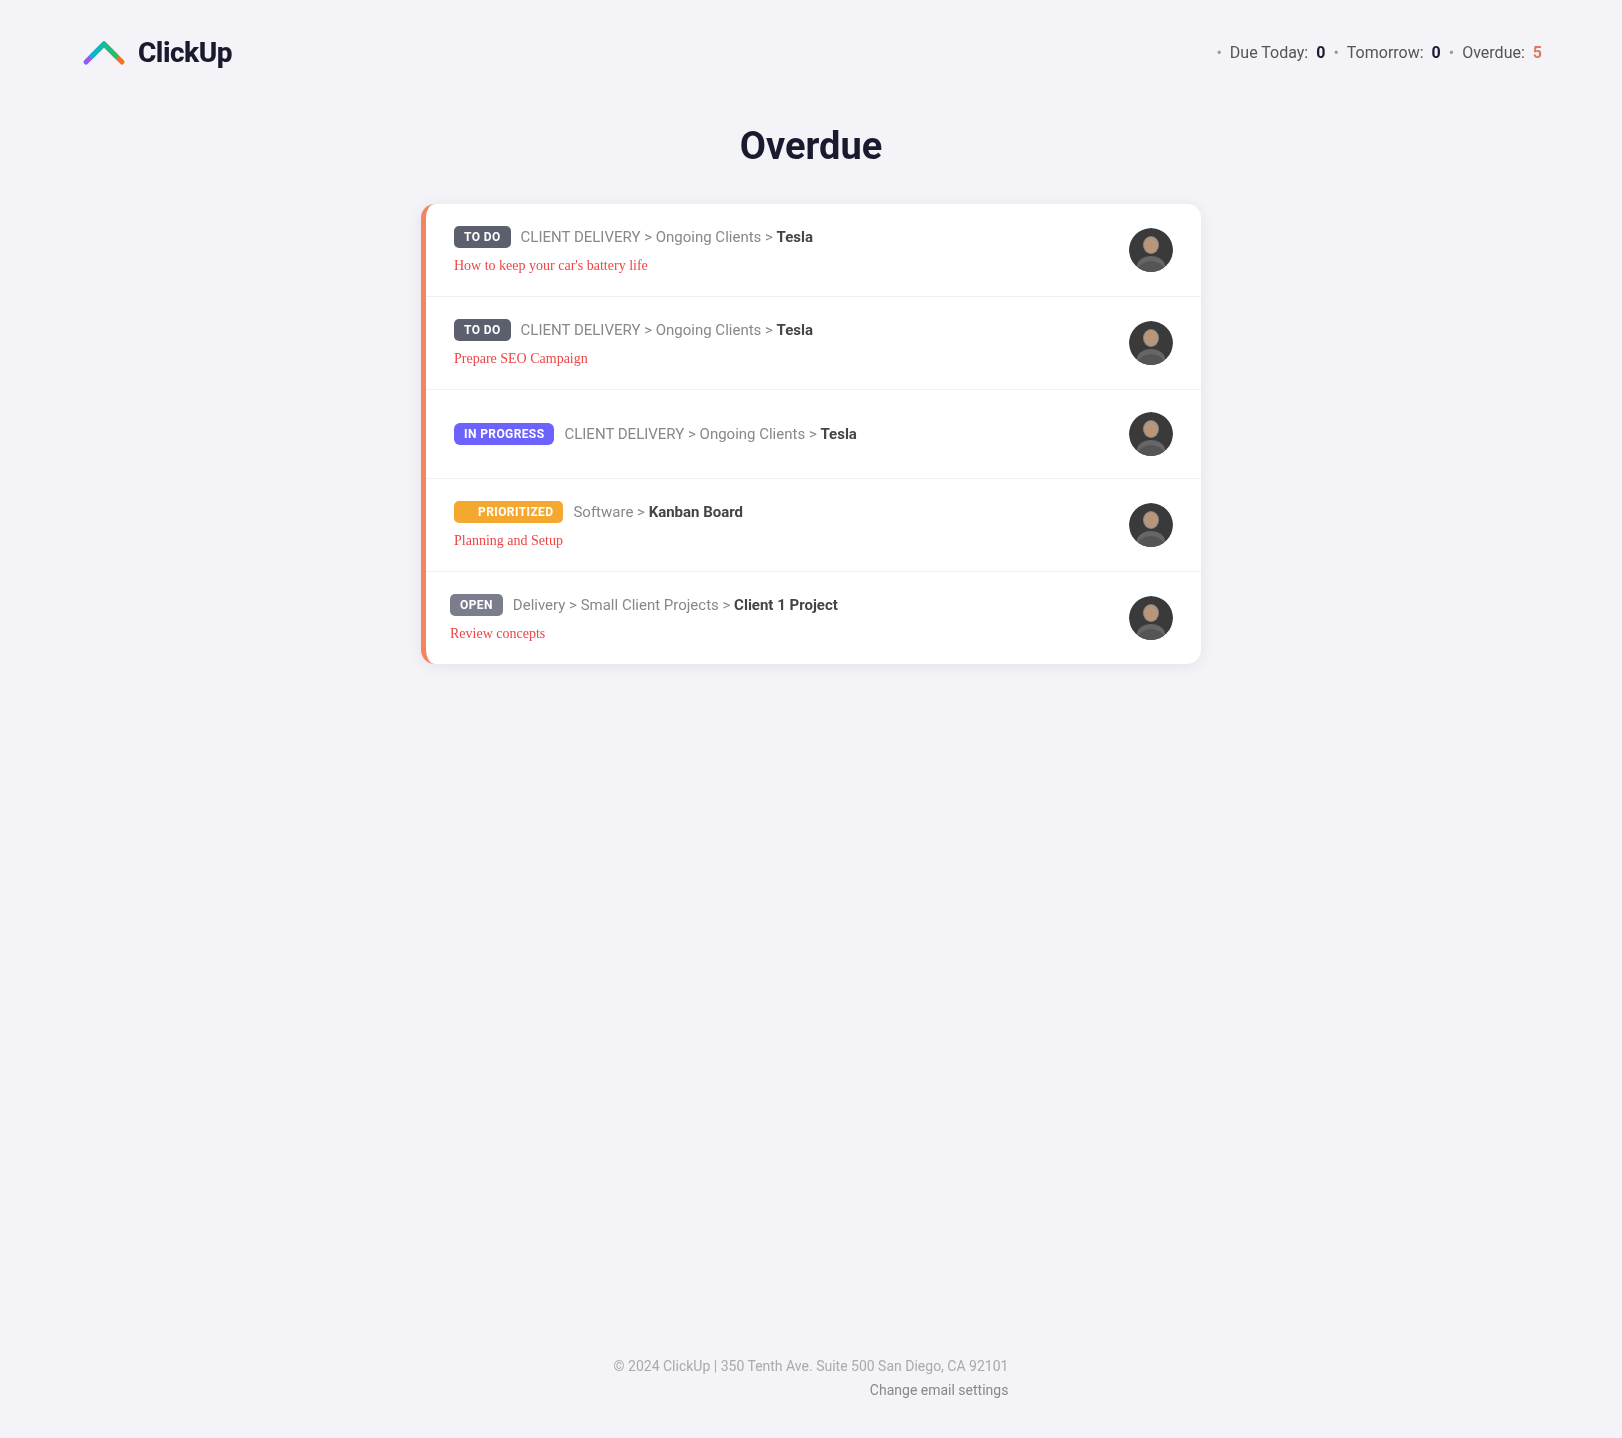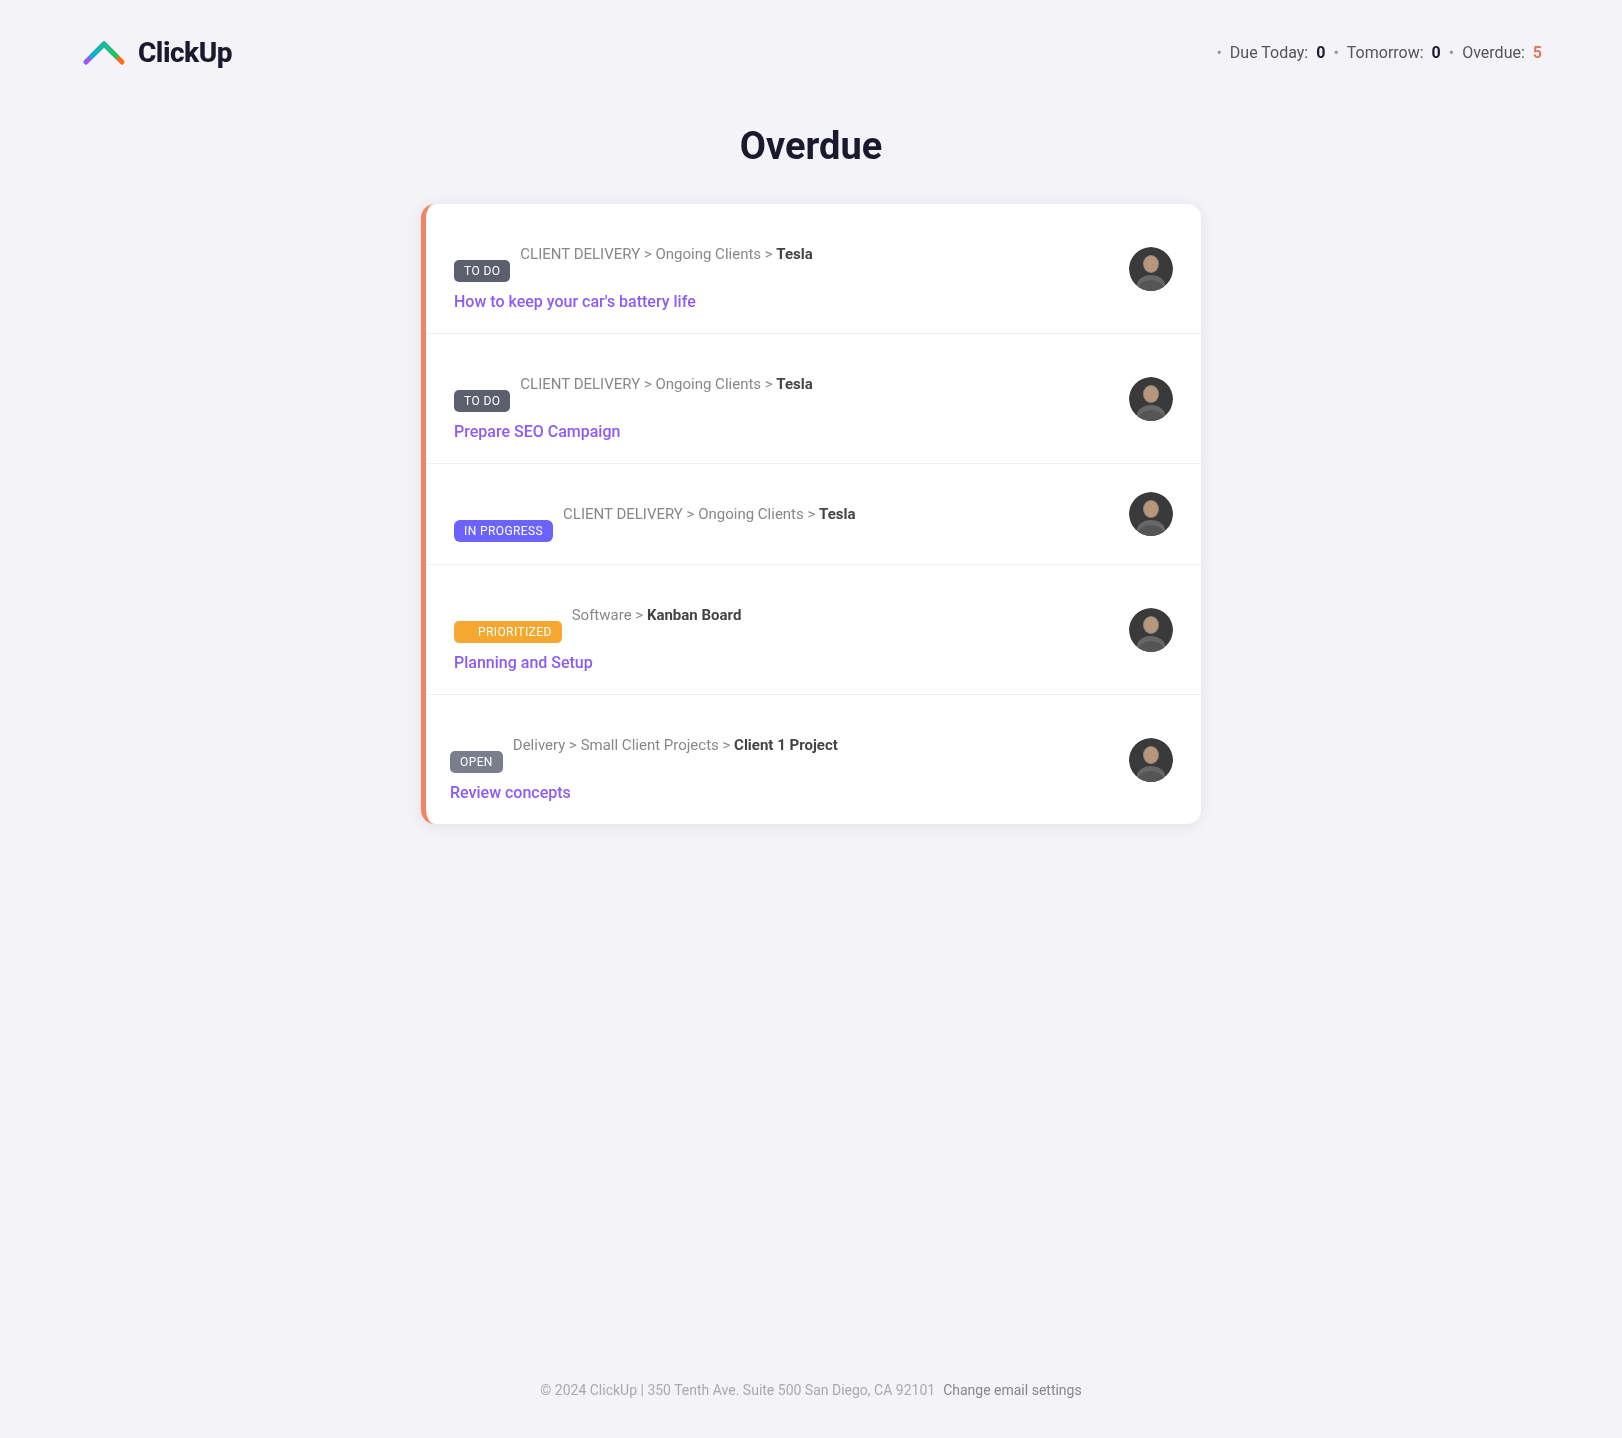--- a/index.html
+++ b/index.html
@@ -121,24 +121,23 @@
       gap: 10px;
       flex-wrap: wrap;
     }
 
     .status-badge {
       display: inline-flex;
       align-items: center;
       padding: 4px 10px;
       border-radius: 5px;
       font-size: 12px;
-      font-weight: 400;
+      font-weight: 700;
       text-transform: uppercase;
       letter-spacing: 0.4px;
-      margin-top: 34px;
     }
 
     .badge-todo {
       background-color: #5c5f6e;
       color: #fff;
     }
 
     .badge-in-progress {
       background-color: #6c63ff;
       color: #fff;
@@ -160,24 +159,25 @@
       font-size: 15px;
       color: #888;
     }
 
     .breadcrumb .bold {
       font-weight: 700;
       color: #444;
     }
 
     .task-title {
-      font-size: 16px;
+      font-size: 14px;
       font-weight: 500;
-      color: #8b5cf6;
+      color: #ef4444;
       margin-top: 2px;
+      font-family: Liberation Serif, serif;
     }
 
     
     .avatar {
       width: 44px;
       height: 44px;
       border-radius: 50%;
       background: #ccc;
       overflow: hidden;
       flex-shrink: 0;
@@ -193,21 +193,21 @@
       height: 100%;
     }
 
     
     .footer {
       padding: 30px 20px 40px;
       text-align: right;
       color: #aaa;
       font-size: 14px;
       display: flex;
-      flex-direction: row;
+      flex-direction: column;
       gap: 8px;
     }
 
     .footer-link {
       color: #888;
       text-decoration: none;
       cursor: pointer;
     }
   </style>
 </head>

